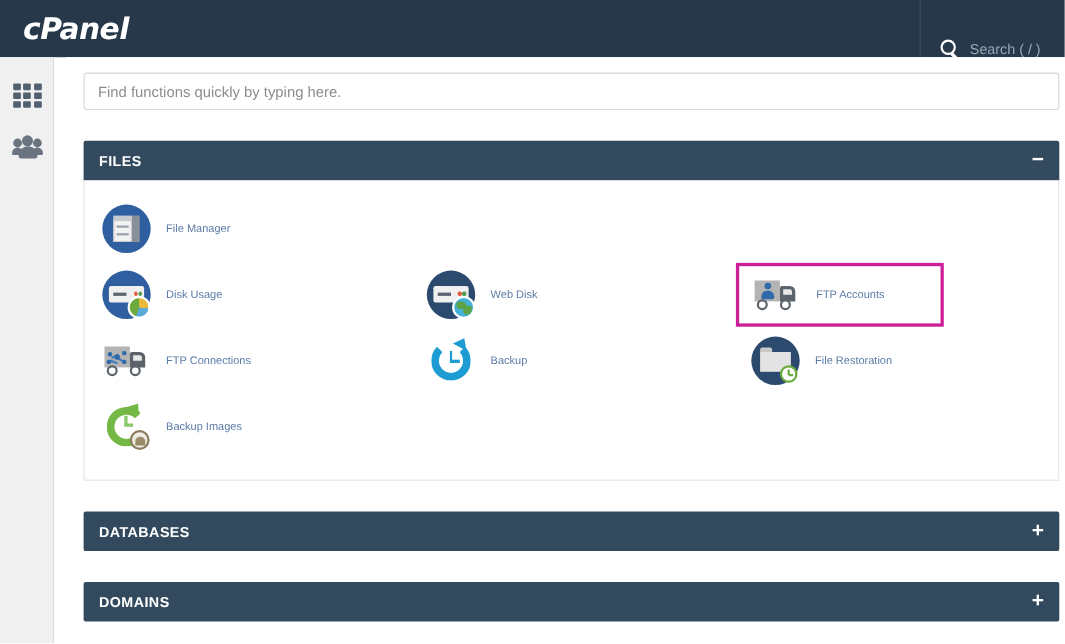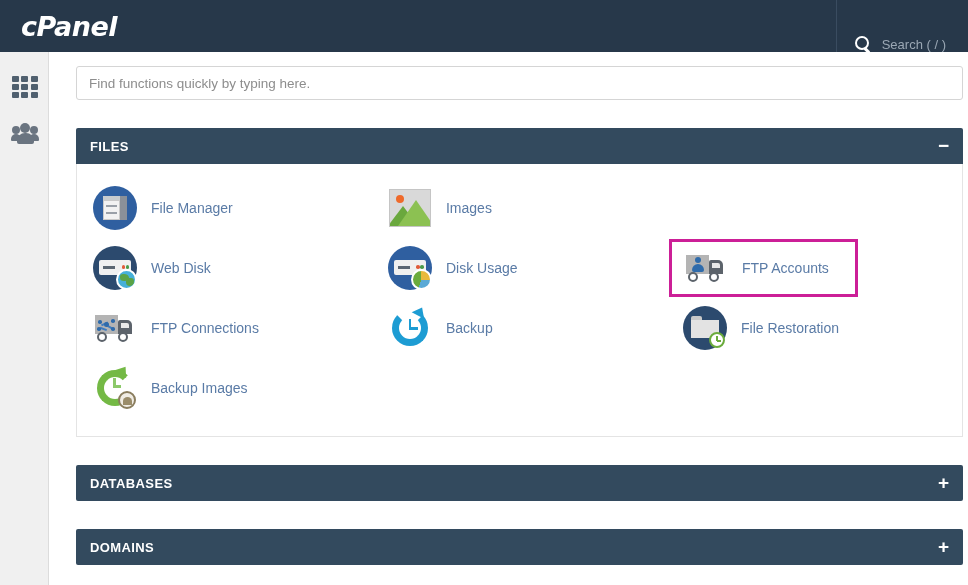--- a/index.html
+++ b/index.html
@@ -194,21 +194,21 @@
     width: 33.333%;
     height: 60px;
     display: flex;
     align-items: center;
     padding-left: 16px;
     text-decoration: none;
     position: relative;
   }
 
   .tile-label {
-    font-size: 14px;
+    font-size: 10px;
     color: #5a7ba6;
     margin-left: 14px;
     font-family: "Liberation Sans", sans-serif;
   }
 
   .tile.highlighted {
     border: 3px solid #cc1f97;
     width: 189px;
     height: 58px;
     margin-left: 2px;
@@ -648,58 +648,48 @@
                 <span class="top"></span>
                 <span class="side"></span>
                 <span class="front"></span>
                 <span class="drw" style="top:9px;"></span>
                 <span class="drw" style="top:16px;"></span>
               </span>
             </span>
             <span class="tile-label">File Manager</span>
           </a>
 
+
+        </div>
+
+        <div class="row">
           <a class="tile" href="#">
             <span class="icon">
-              <span class="photo">
-                <span class="sun"></span>
-                <span class="hill1"></span>
-                <span class="hill2"></span>
+              <span class="circ blue"></span>
+              <span class="server">
+                <span class="dots"></span>
+                <span class="led1"></span>
+                <span class="led2"></span>
               </span>
+              <span class="pie"></span>
             </span>
-            <span class="tile-label">Images</span>
+            <span class="tile-label">Disk Usage</span>
           </a>
 
-        </div>
-
-        <div class="row">
           <a class="tile" href="#">
             <span class="icon">
               <span class="circ navy"></span>
               <span class="server">
                 <span class="dots"></span>
                 <span class="led1"></span>
                 <span class="led2"></span>
               </span>
               <span class="globe"></span>
             </span>
             <span class="tile-label">Web Disk</span>
-          </a>
-
-          <a class="tile" href="#">
-            <span class="icon">
-              <span class="circ blue"></span>
-              <span class="server">
-                <span class="dots"></span>
-                <span class="led1"></span>
-                <span class="led2"></span>
-              </span>
-              <span class="pie"></span>
-            </span>
-            <span class="tile-label">Disk Usage</span>
           </a>
 
           <div class="highlight-wrap">
             <a class="tile highlighted" href="#">
               <span class="icon">
                 <span class="truck">
                   <span class="cargo"></span>
                   <span class="person-sil">
                       <span class="h"></span>
                       <span class="b"></span>

